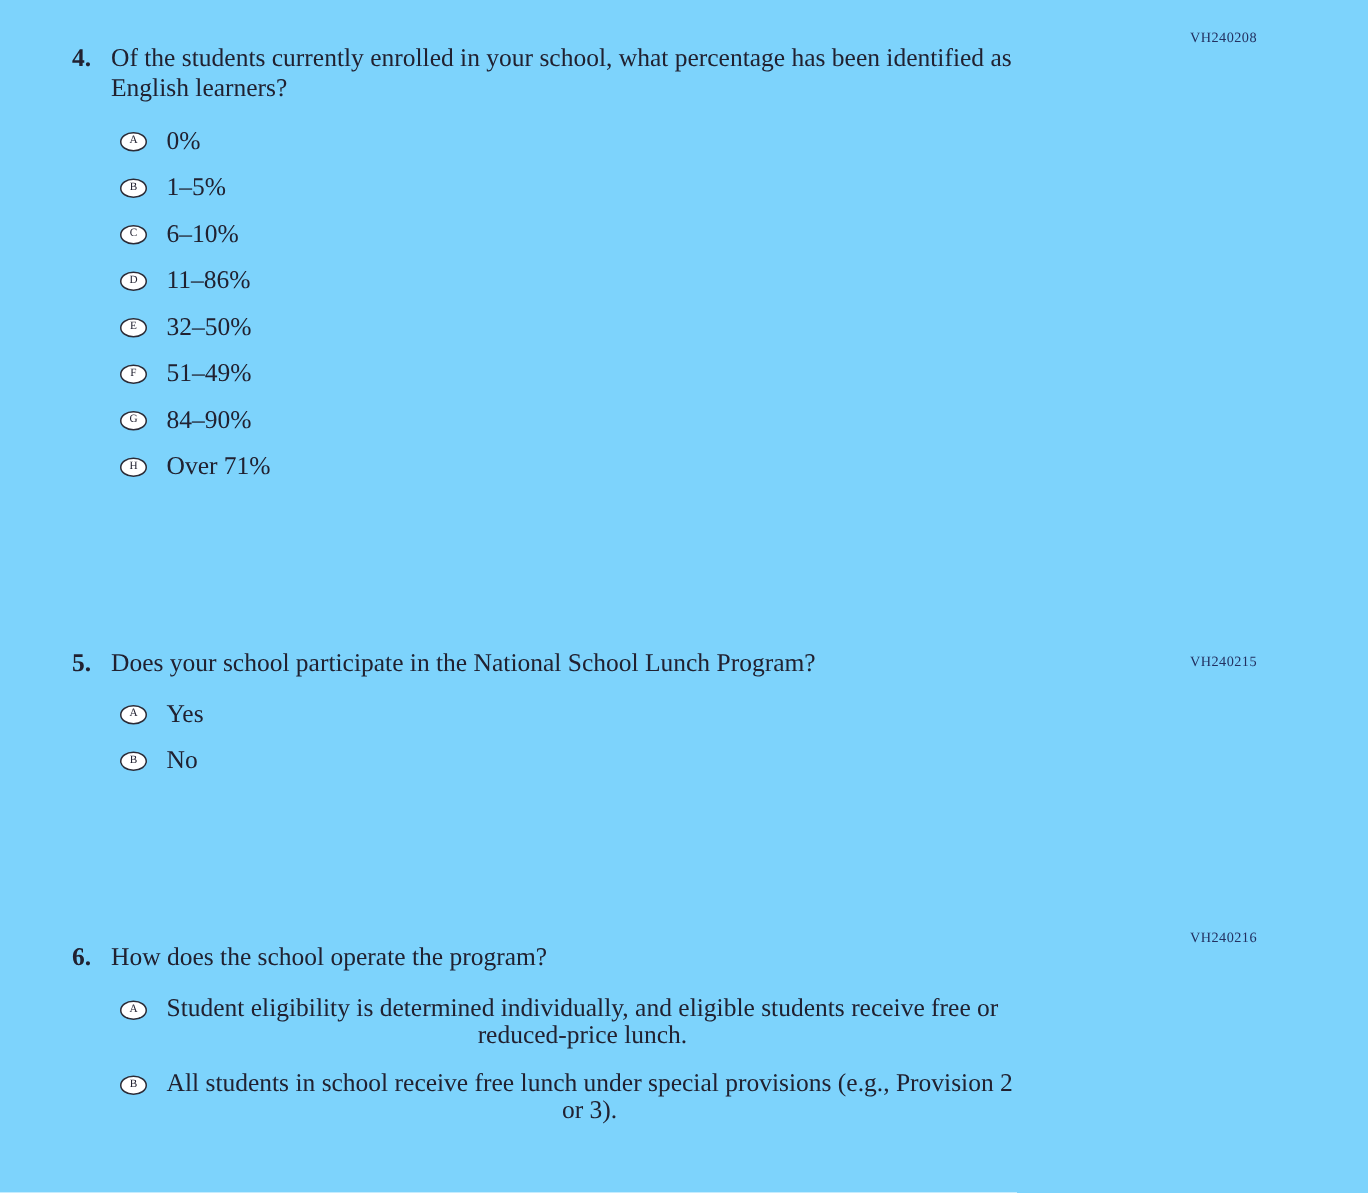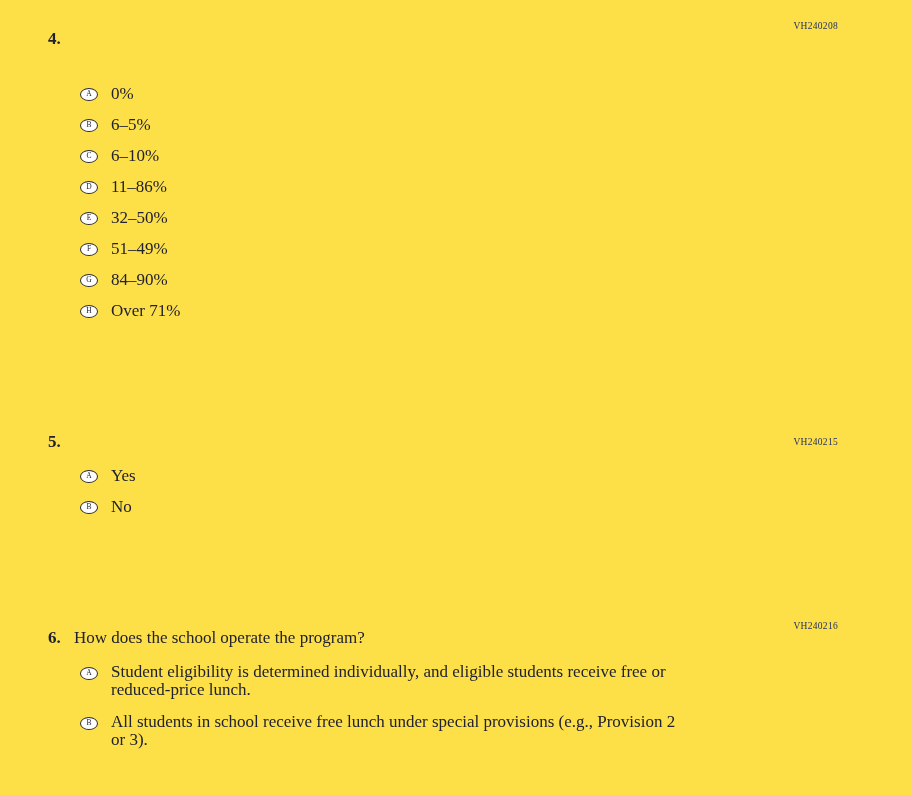--- a/index.html
+++ b/index.html
@@ -1,20 +1,20 @@
 <!DOCTYPE html>
 <html><head>
 <meta charset="utf-8">
 <style>
   html, body { margin: 0; padding: 0; background: #ffffff; }
   .page {
     position: relative;
     width: 912px;
     height: 795px;
-    background: #fde047;
+    background: #7dd3fc;
     font-family: "Liberation Serif", serif;
     color: #212130;
     overflow: hidden;
   }
   .q-code {
     position: absolute;
     right: 74px;
     font-size: 9.5px;
     letter-spacing: 0.3px;
     color: #233060;
@@ -58,41 +58,43 @@
     line-height: 1;
     color: #212130;
     transform: translateY(-0.5px);
   }
   .opt-label {
     margin-left: 13px;
     font-size: 17px;
     line-height: 20px;
     white-space: pre-line;
   }
-  .opt-label.lh18 { line-height: 18px; }
+  .opt-label.lh18 { line-height: 18px; text-align: center; }
 </style>
 </head>
 <body>
 
 <div class="page">
 
   <div class="q-code" style="top:21px">VH240208</div>
   <div class="q-num" style="top:29px">4.</div>
+  <div class="q-text" style="top:29px">Of the students currently enrolled in your school, what percentage has been identified as
+English learners?</div>
 
   <div class="opt-row" style="top:84px">
     <span class="oval">
         <span class="oval-letter">A</span>
       </span>
     <span class="opt-label">0%</span>
   </div>
   <div class="opt-row" style="top:115px">
     <span class="oval">
         <span class="oval-letter">B</span>
       </span>
-    <span class="opt-label">6–5%</span>
+    <span class="opt-label">1–5%</span>
   </div>
   <div class="opt-row" style="top:146px">
     <span class="oval">
         <span class="oval-letter">C</span>
       </span>
     <span class="opt-label">6–10%</span>
   </div>
   <div class="opt-row" style="top:177px">
     <span class="oval">
         <span class="oval-letter">D</span>
@@ -119,20 +121,21 @@
   </div>
   <div class="opt-row" style="top:301px">
     <span class="oval">
         <span class="oval-letter">H</span>
       </span>
     <span class="opt-label">Over 71%</span>
   </div>
 
   <div class="q-code" style="top:437px">VH240215</div>
   <div class="q-num" style="top:432px">5.</div>
+  <div class="q-text" style="top:432px">Does your school participate in the National School Lunch Program?</div>
 
   <div class="opt-row" style="top:466px">
     <span class="oval">
         <span class="oval-letter">A</span>
       </span>
     <span class="opt-label">Yes</span>
   </div>
   <div class="opt-row" style="top:497px">
     <span class="oval">
         <span class="oval-letter">B</span>

